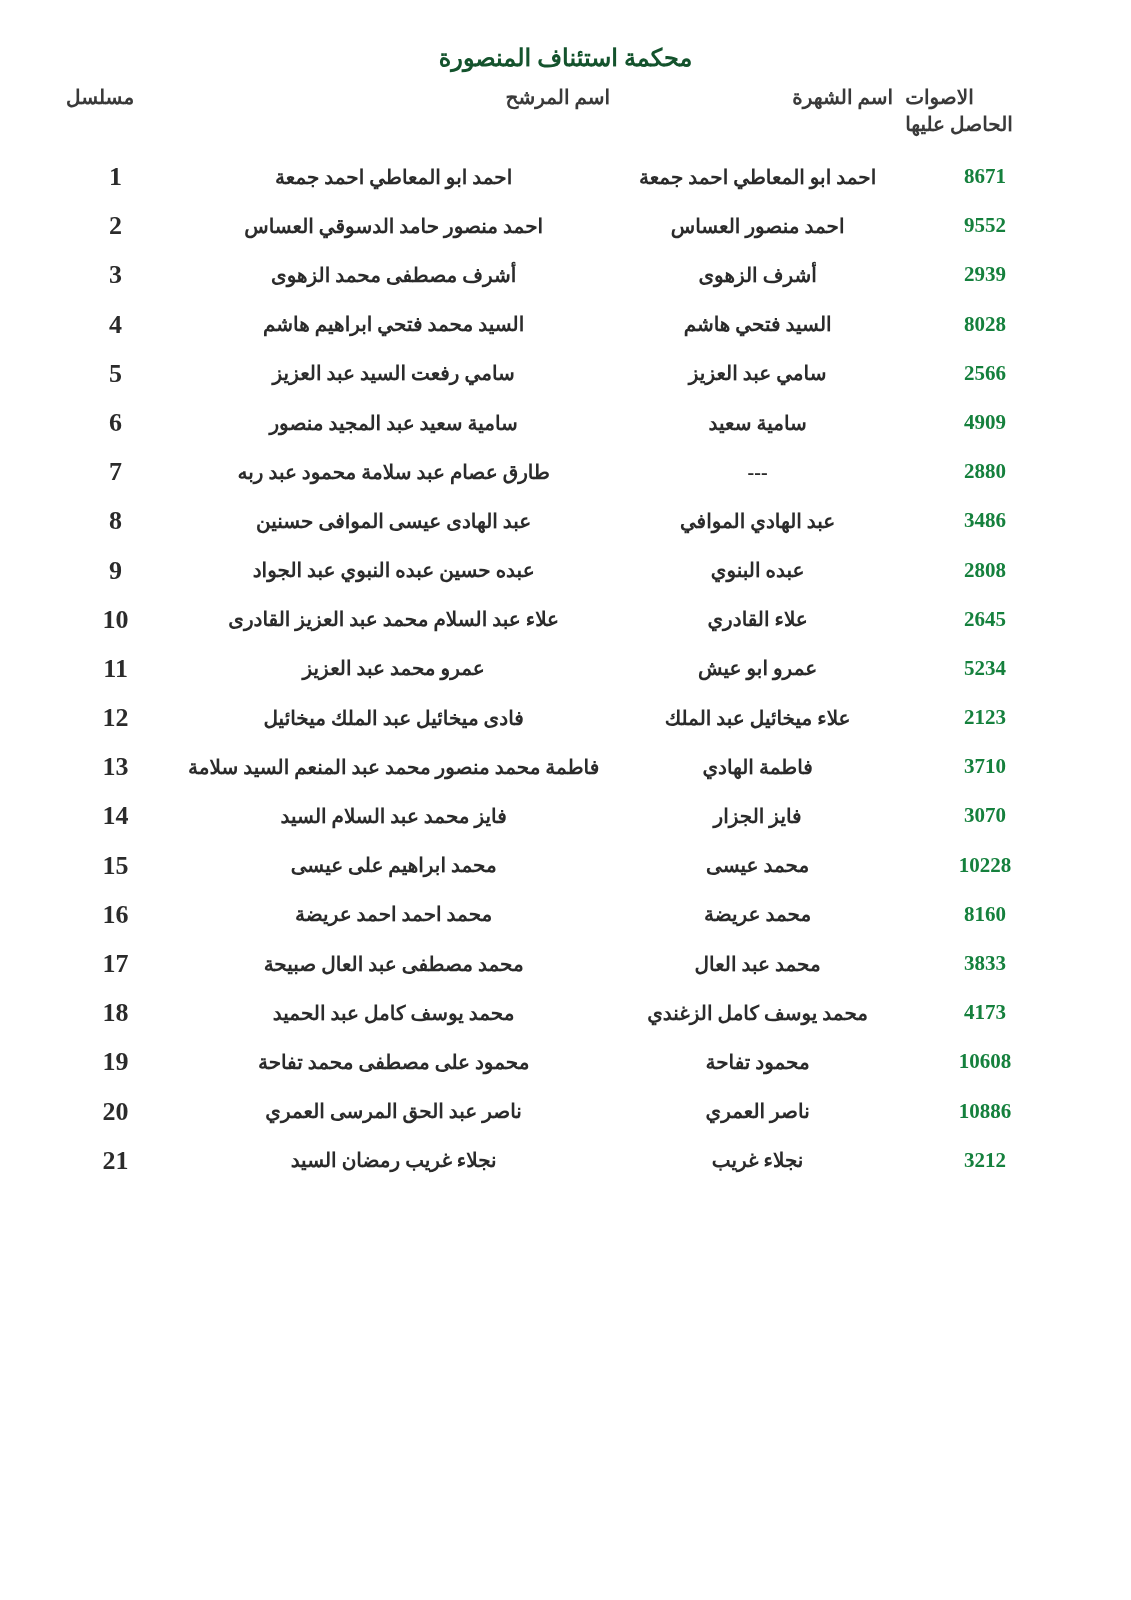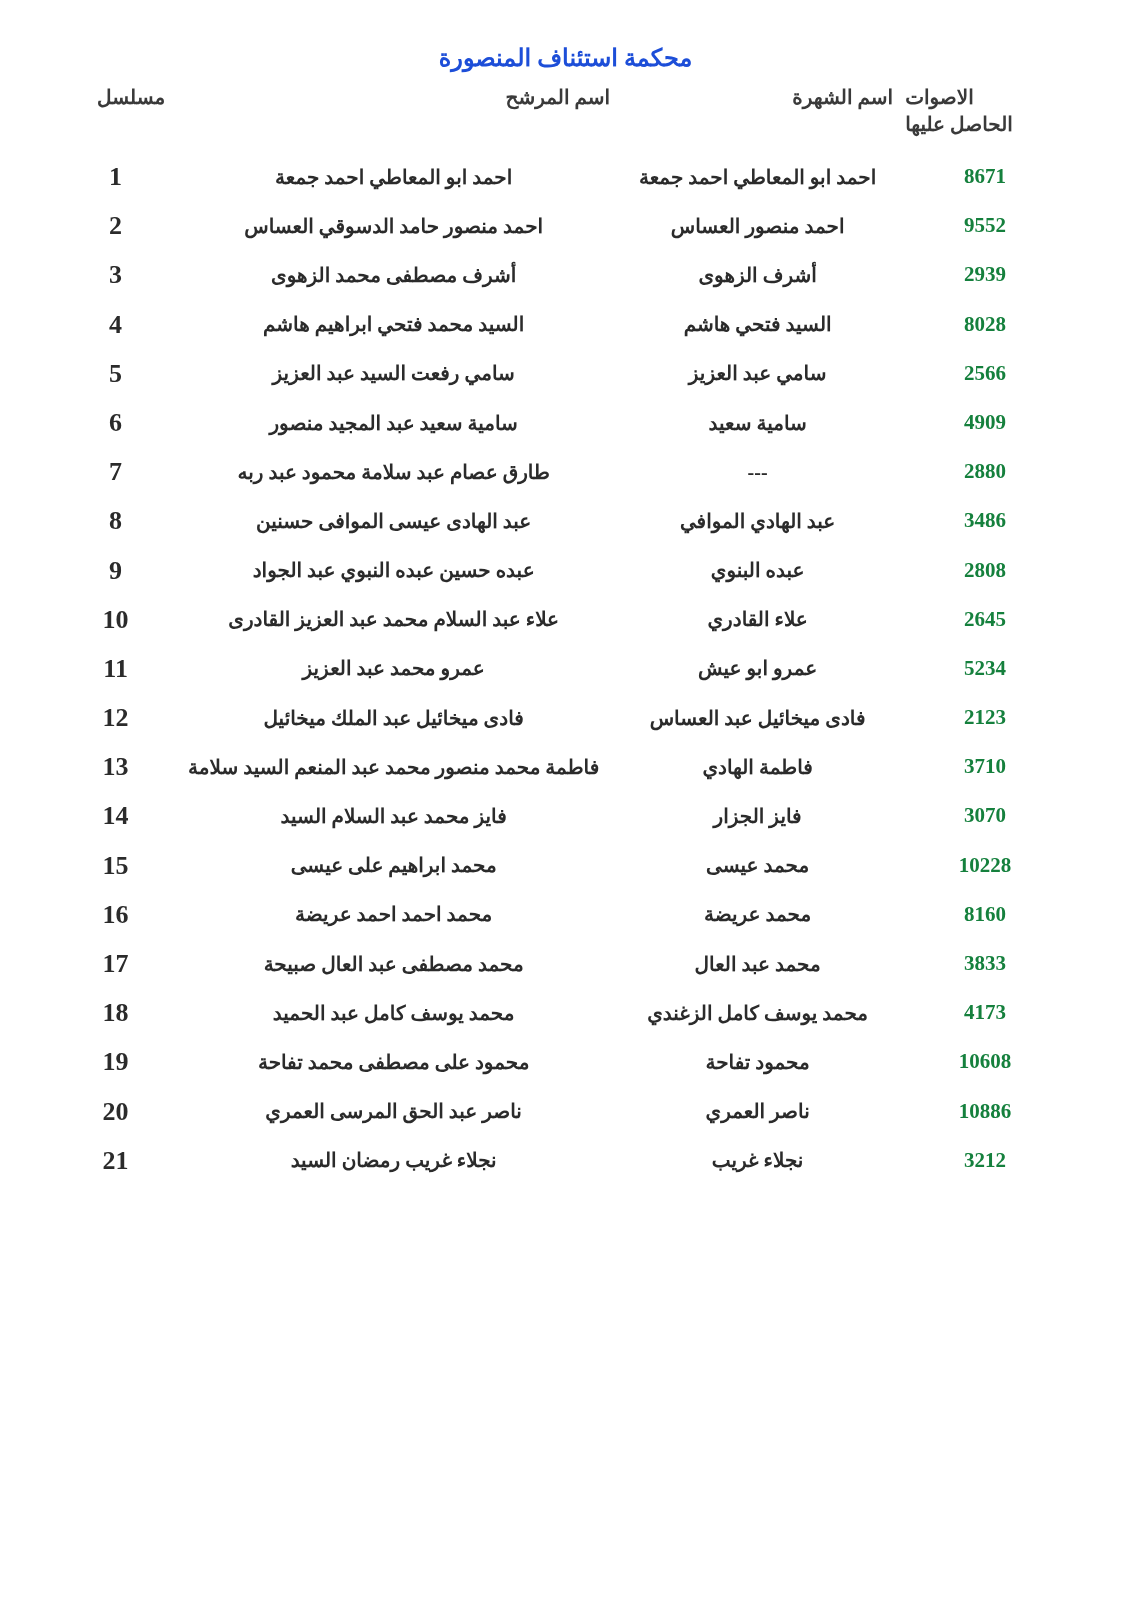--- a/index.html
+++ b/index.html
@@ -20,41 +20,41 @@
     box-sizing: border-box;
     padding: 44px 60px 40px 60px;
     position: relative;
   }
   .doc-title {
     text-align: center;
     font-size: 24px;
     font-weight: bold;
     letter-spacing: 0px;
     margin: 0 0 8px 0;
-    color: #1d4ed8;
+    color: #14532d;
   }
   table.results {
     width: 100%;
     border-collapse: collapse;
     table-layout: fixed;
   }
   table.results col.c-serial { width: 11%; }
   table.results col.c-name   { width: 44%; }
   table.results col.c-fame   { width: 28%; }
   table.results col.c-votes  { width: 17%; }
 
   thead th {
     font-size: 20px;
     font-weight: bold;
     color: #3a3a3a;
     padding: 4px 6px 14px 6px;
     vertical-align: top;
     line-height: 1.35;
   }
-  th.h-serial { text-align: right; }
+  th.h-serial { text-align: left; }
   th.h-name   { text-align: right; }
   th.h-fame   { text-align: right; }
   th.h-votes  { text-align: left; }
   th.h-votes .vt-line2 { display: block; }
 
   tbody td {
     font-size: 20px;
     padding: 9px 6px;
     vertical-align: middle;
     line-height: 1.2;
@@ -174,21 +174,21 @@
           <td class="serial">10</td>
         </tr>
         <tr>
           <td class="votes">5234</td>
           <td class="fame-name">عمرو ابو عيش</td>
           <td class="cand-name">عمرو محمد عبد العزيز</td>
           <td class="serial">11</td>
         </tr>
         <tr>
           <td class="votes">2123</td>
-          <td class="fame-name">فادى ميخائيل عبد العساس</td>
+          <td class="fame-name">علاء ميخائيل عبد الملك</td>
           <td class="cand-name">فادى ميخائيل عبد الملك ميخائيل</td>
           <td class="serial">12</td>
         </tr>
         <tr>
           <td class="votes">3710</td>
           <td class="fame-name">فاطمة الهادي</td>
           <td class="cand-name">فاطمة محمد منصور محمد عبد المنعم السيد سلامة</td>
           <td class="serial">13</td>
         </tr>
         <tr>

